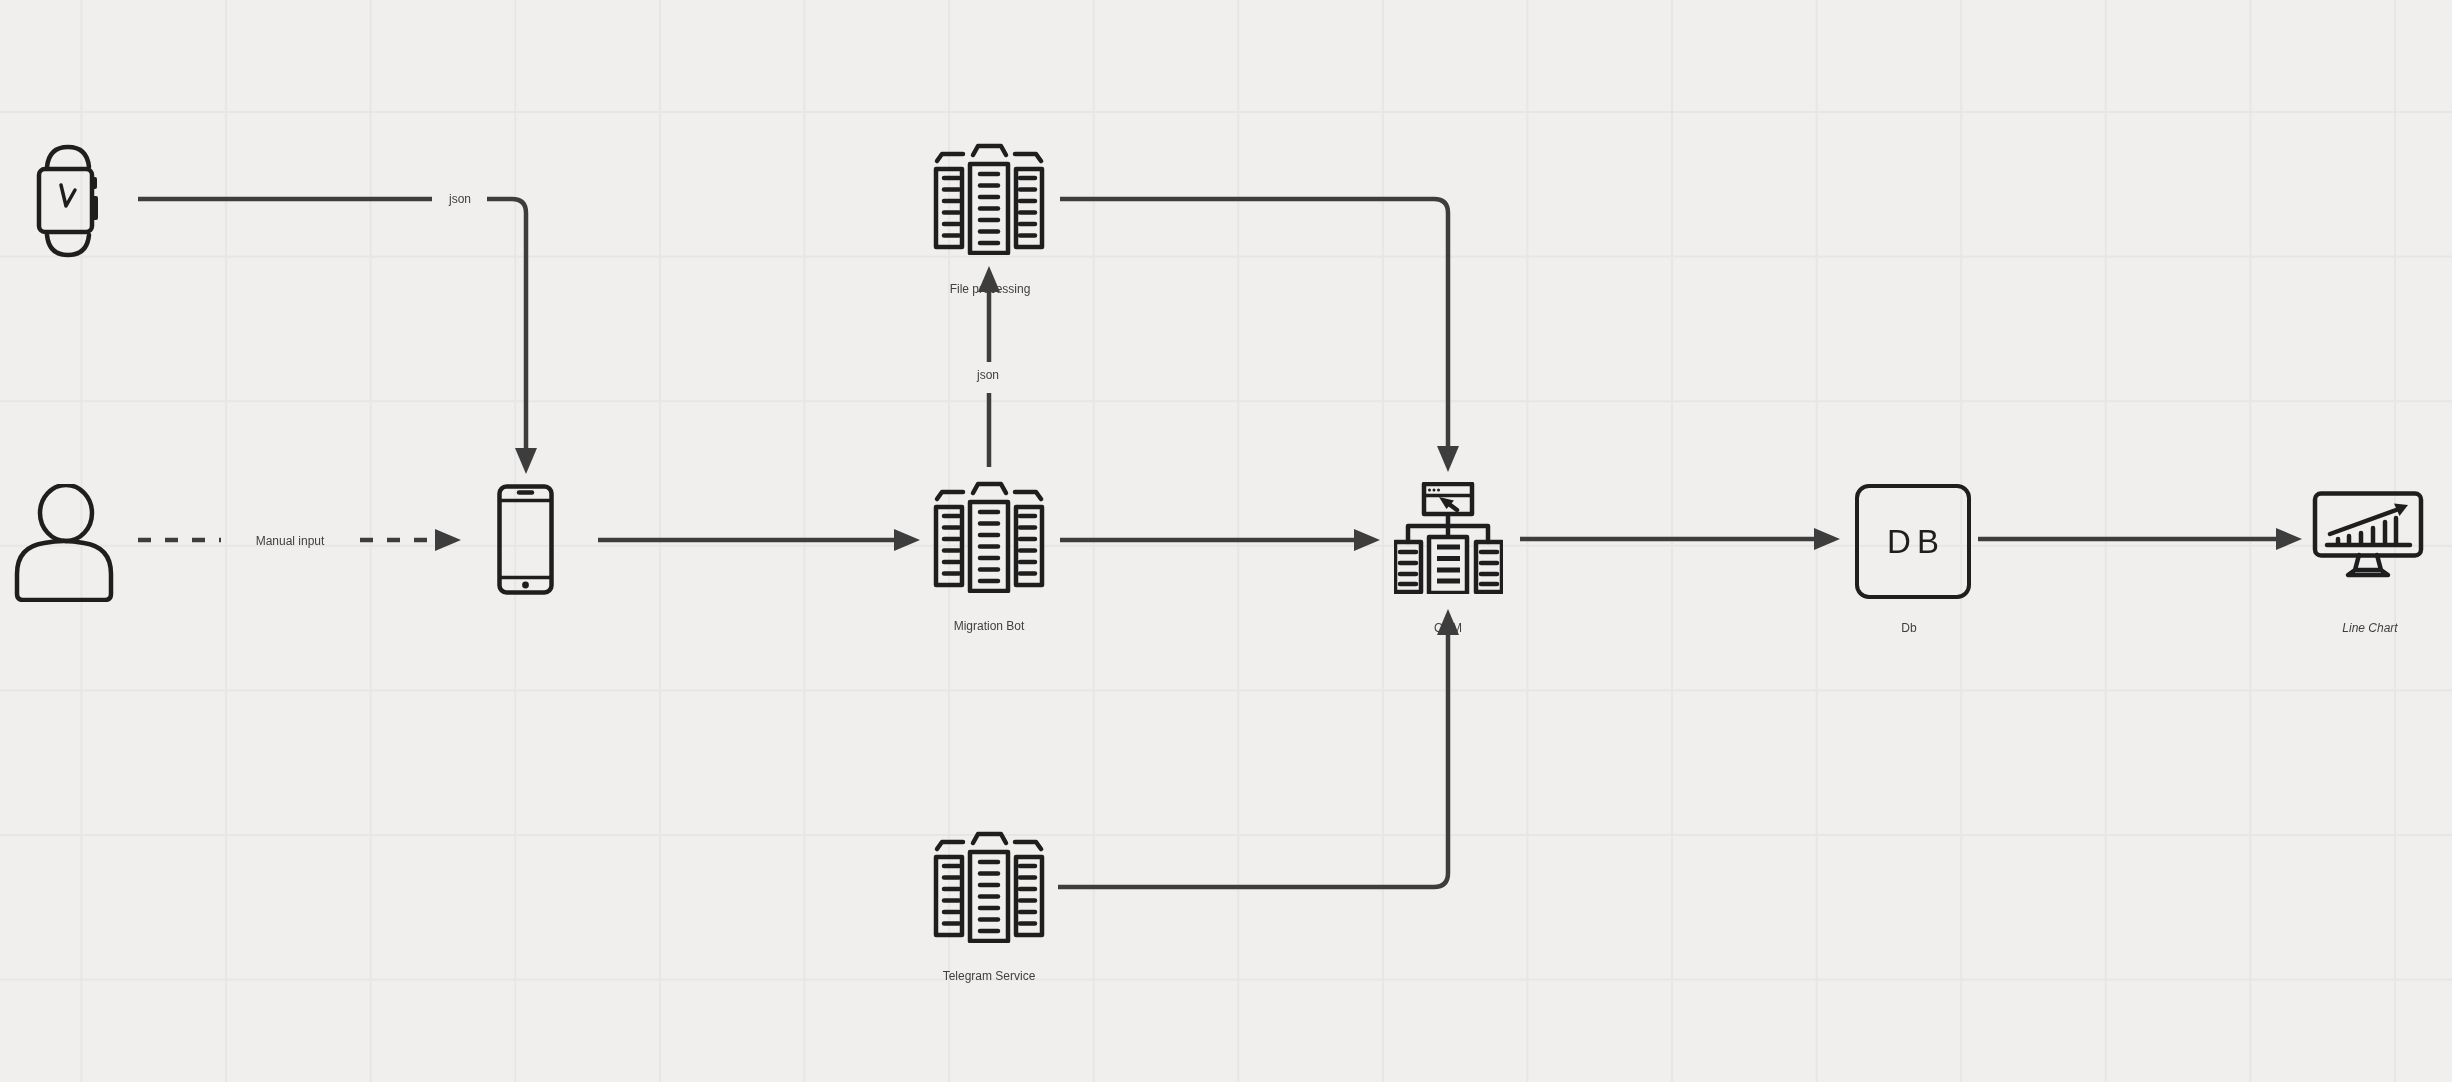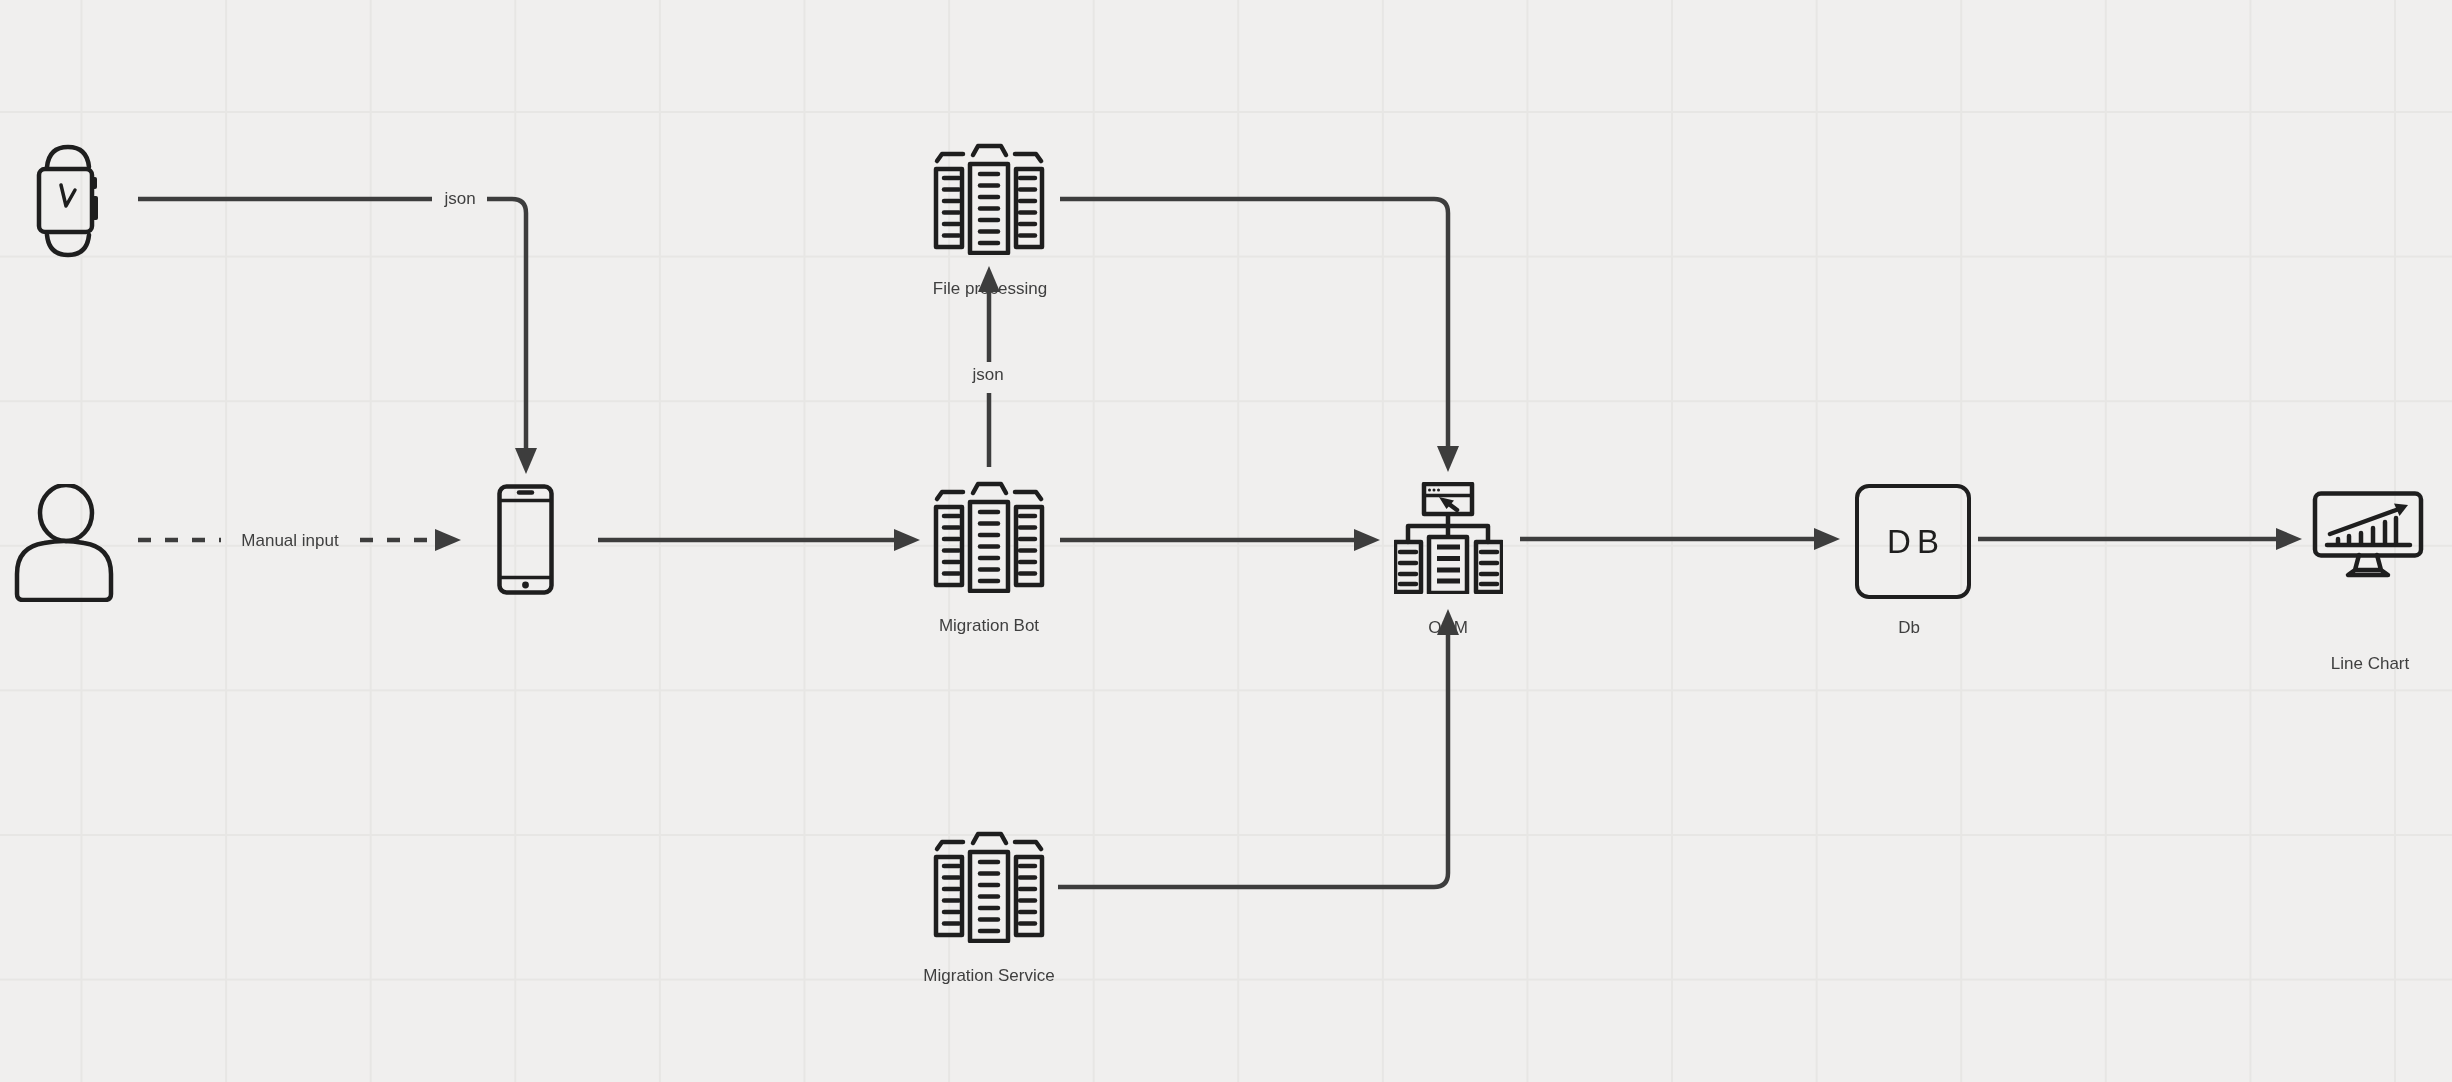--- a/index.html
+++ b/index.html
@@ -20,21 +20,21 @@
   .node{position:absolute;}
   .icon-svg{display:block; width:100%; height:100%;}
   .icon-svg path, .icon-svg rect, .icon-svg line, .icon-svg polyline, .icon-svg ellipse, .icon-svg circle{
     stroke:var(--icon); fill:none; stroke-width:4.5; stroke-linecap:round; stroke-linejoin:round;
   }
   .icon-svg .fill{fill:var(--icon); stroke:none;}
   .icon-svg .bgfill{fill:var(--bg);}
   .icon-svg .thin{stroke-width:3.5;}
   .lbl{
     position:absolute; transform:translate(-50%,-50%);
-    font-size:17px; color:var(--label); white-space:nowrap; line-height:1.2;
+    font-size:12px; color:var(--label); white-space:nowrap; line-height:1.2;
   }
   .db-box{
     position:absolute; left:1855px; top:484px; width:108px; height:107px;
     border:4px solid var(--icon); border-radius:14px;
     display:flex; align-items:center; justify-content:center;
   }
   .db-box span{
     font-size:33px; color:var(--icon); letter-spacing:6px; padding-left:6px; font-weight:400;
   }
   svg.edges{position:absolute; left:0; top:0; pointer-events:none;}
@@ -226,24 +226,24 @@
         <line x1="85" y1="27" x2="85" y2="52"></line>
       </g>
       <line x1="19" y1="43" x2="88" y2="18" stroke-width="4"></line>
       <polygon class="fill" points="97,14 83,12.5 88.5,25"></polygon>
       <path d="M48,64 L44,79 L37,84 L77,84 L70,79 L66,64 M44,79 L70,79" stroke-width="4"></path>
     </svg>
   </div>
 
   <span class="lbl" style="left:990px; top:289px;">File processing</span>
   <span class="lbl" style="left:989px; top:626px;">Migration Bot</span>
-  <span class="lbl" style="left:989px; top:976px;">Migration Service</span>
+  <span class="lbl" style="left:989px; top:976px;">Telegram Service</span>
   <span class="lbl" style="left:1448px; top:628px;">ORM</span>
   <span class="lbl" style="left:1909px; top:628px;">Db</span>
-  <span class="lbl" style="left:2370px; top:664px;">Line Chart</span>
+  <span class="lbl" style="left:2370px; top:628px;font-style:italic;">Line Chart</span>
 
   <span class="lbl" style="left:460px; top:199px;">json</span>
   <span class="lbl" style="left:290px; top:541px;">Manual input</span>
   <span class="lbl" style="left:988px; top:375px;">json</span>
 
   <svg class="edges" width="2452" height="1082" viewBox="0 0 2452 1082">
 
     <g>
       <path class="line" d="M138,199 H432 M487,199 H512 Q526,199 526,213 V449"></path>
       <polygon class="head" points="526,474 515,448 537,448"></polygon>

